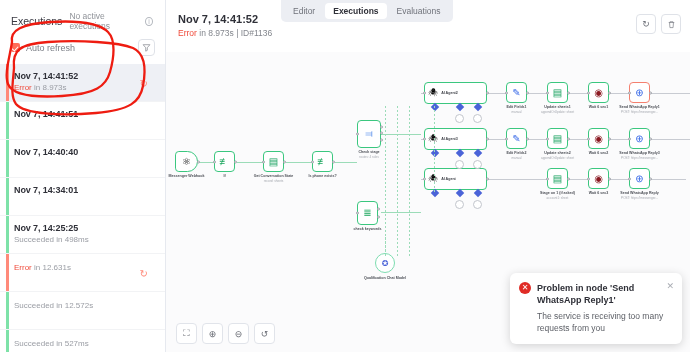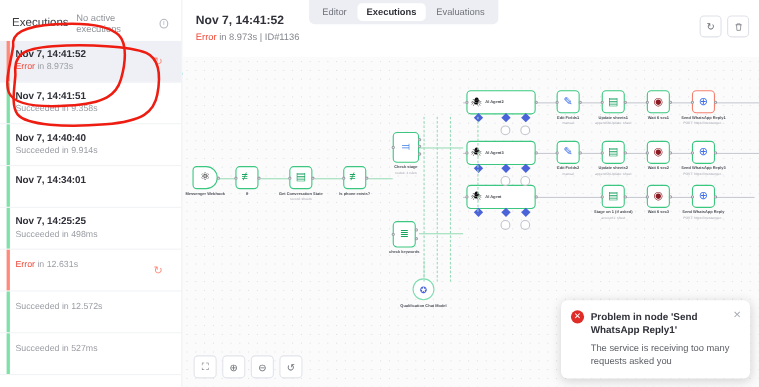--- a/index.html
+++ b/index.html
@@ -187,36 +187,43 @@
 <body>
 
 <div id="app">
 
   <div class="sidebar">
     <div class="sb-head">
       <span class="sb-title">Executions</span>
       <span class="sb-sub">No active executions</span>
       <span class="info-icon">i</span>
     </div>
+    <div class="sb-refresh-row">
+      <span class="chk"></span>
+      <span class="refresh-label">Auto refresh</span>
+      <span class="filter-btn">
+        <svg width="9" height="9" viewBox="0 0 16 16">
+          <path d="M2 3h12l-4.6 5.4V13l-2.8 1.5V8.4z" fill="none" stroke="#7d8088" stroke-width="1.2" stroke-linejoin="round"></path>
+        </svg>
+      </span>
+    </div>
     <div class="exec-list" id="exec-list">
         <div class="exec-item selected">
           <span class="exec-bar bar-red"></span>
           <div class="exec-time">Nov 7, 14:41:52</div>
           <div class="exec-status"><span class="err">Error</span> <span>in 8.973s</span></div>
           <span class="retry-icon">↻</span>
         </div>
         <div class="exec-item">
           <span class="exec-bar bar-green"></span>
           <div class="exec-time">Nov 7, 14:41:51</div>
-          <div class="exec-status"><span class="">Succeeded</span> <span>in 9.358s</span></div>
         </div>
         <div class="exec-item">
           <span class="exec-bar bar-green"></span>
           <div class="exec-time">Nov 7, 14:40:40</div>
-          <div class="exec-status"><span class="">Succeeded</span> <span>in 9.914s</span></div>
         </div>
         <div class="exec-item">
           <span class="exec-bar bar-green"></span>
           <div class="exec-time">Nov 7, 14:34:01</div>
         </div>
         <div class="exec-item">
           <span class="exec-bar bar-green"></span>
           <div class="exec-time">Nov 7, 14:25:25</div>
           <div class="exec-status"><span class="">Succeeded</span> <span>in 498ms</span></div>
         </div>
@@ -512,21 +519,21 @@
           <span class="tool-btn">↺</span>
         </div>
     </div>
 
     <div class="toast">
       <span class="toast-close">✕</span>
       <div class="toast-row">
         <span class="toast-x-circle">✕</span>
         <span class="toast-title">Problem in node 'Send WhatsApp Reply1'</span>
       </div>
-      <div class="toast-body">The service is receiving too many requests asked you</div>
+      <div class="toast-body">The service is receiving too many requests from you</div>
     </div>
   </div>
 
   <div class="annot" style="left:0; top:0;">
     <svg width="160" height="120">
       <path d="M14,68 C12,50 20,44 48,42 C80,40 118,42 133,48 C146,54 146,70 143,86
                C140,102 130,110 96,113 C60,116 24,114 16,104 C10,96 13,82 14,68 Z" fill="none" stroke="#ee1c11" stroke-width="2.3" stroke-linecap="round"></path>
     </svg>
   </div>
   <div class="annot" style="left:0; top:180;">

